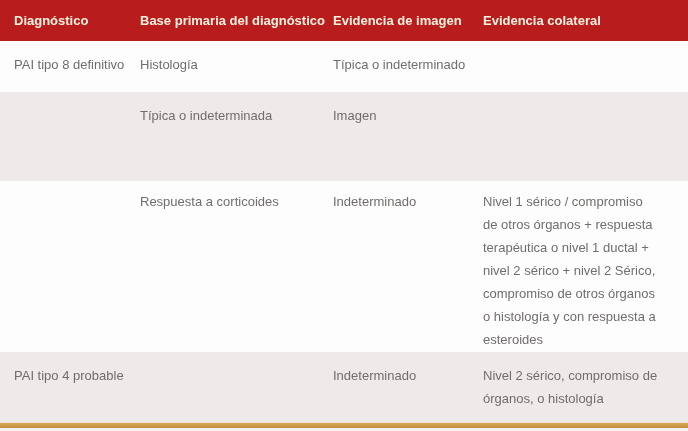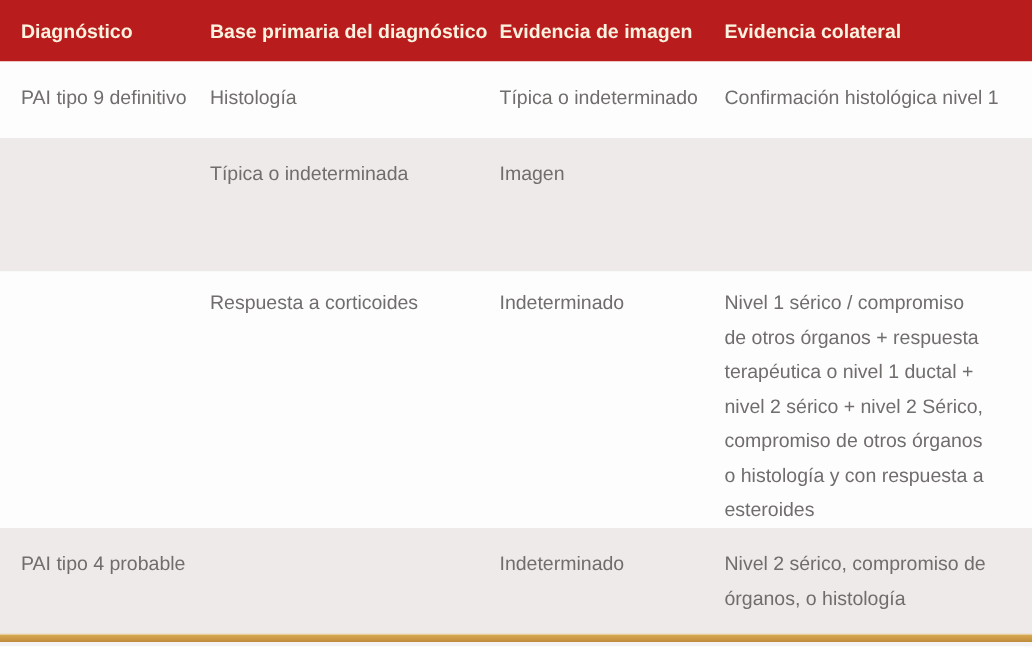--- a/index.html
+++ b/index.html
@@ -53,24 +53,23 @@
   <div class="tbl">
 
     <div class="row header-row">
       <div class="cell">Diagnóstico</div>
       <div class="cell">Base primaria del diagnóstico</div>
       <div class="cell">Evidencia de imagen</div>
       <div class="cell">Evidencia colateral</div>
     </div>
 
     <div class="row row-1">
-      <div class="cell">PAI tipo 9 definitivo</div>
+      <div class="cell">PAI tipo 8 definitivo</div>
       <div class="cell">Histología</div>
       <div class="cell">Típica o indeterminado</div>
-      <div class="cell">Confirmación histológica nivel 1</div>
     </div>
 
     <div class="row row-2">
       <div class="cell"></div>
       <div class="cell">Típica o indeterminada</div>
       <div class="cell">Imagen</div>
     </div>
 
     <div class="row row-3">
       <div class="cell"></div>

